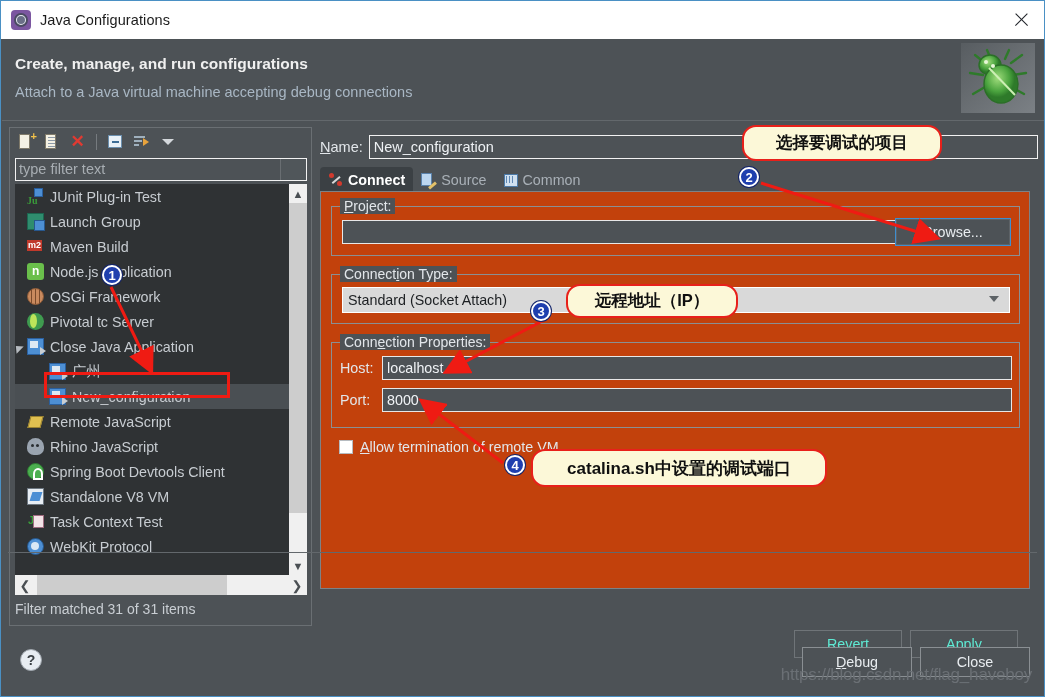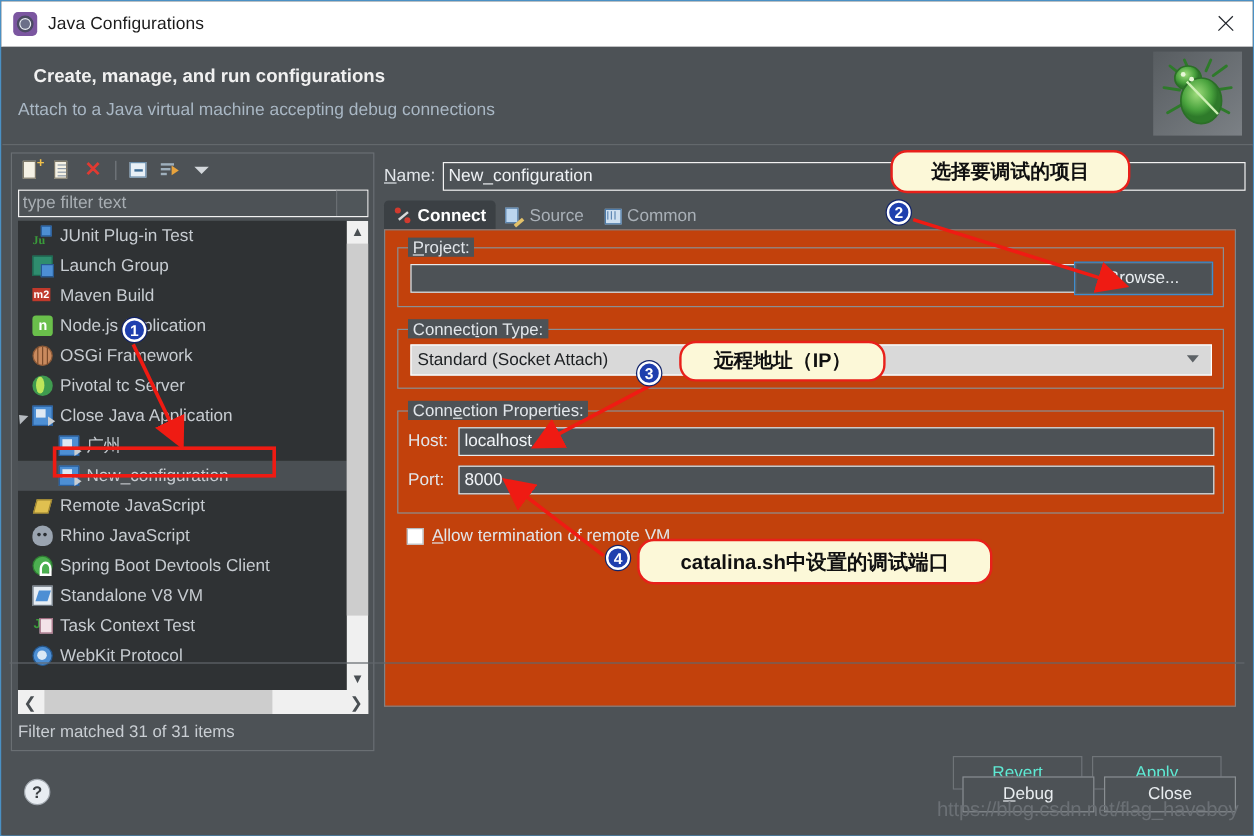--- a/index.html
+++ b/index.html
@@ -70,21 +70,21 @@
   #close-btn .x2 { transform: rotate(-45deg); }
 
   
   #header {
     position: absolute; left: 1px; top: 38px;
     width: 1043px; height: 82px;
     background: #4d5256;
     border-bottom: 1px solid #63686c;
   }
   #header .h-title {
-    position: absolute; left: 26px; top: 16px;
+    position: absolute; left: 13px; top: 16px;
     font-size: 15.5px; font-weight: bold; color: #f0f0f0; text-align: right;
   }
   #header .h-sub {
     position: absolute; left: 13px; top: 45px;
     font-size: 14.5px; color: #a9b7c4;
   }
   #bug-icon {
     position: absolute; right: 8px; top: 0px;
     width: 78px; height: 78px;
   }

